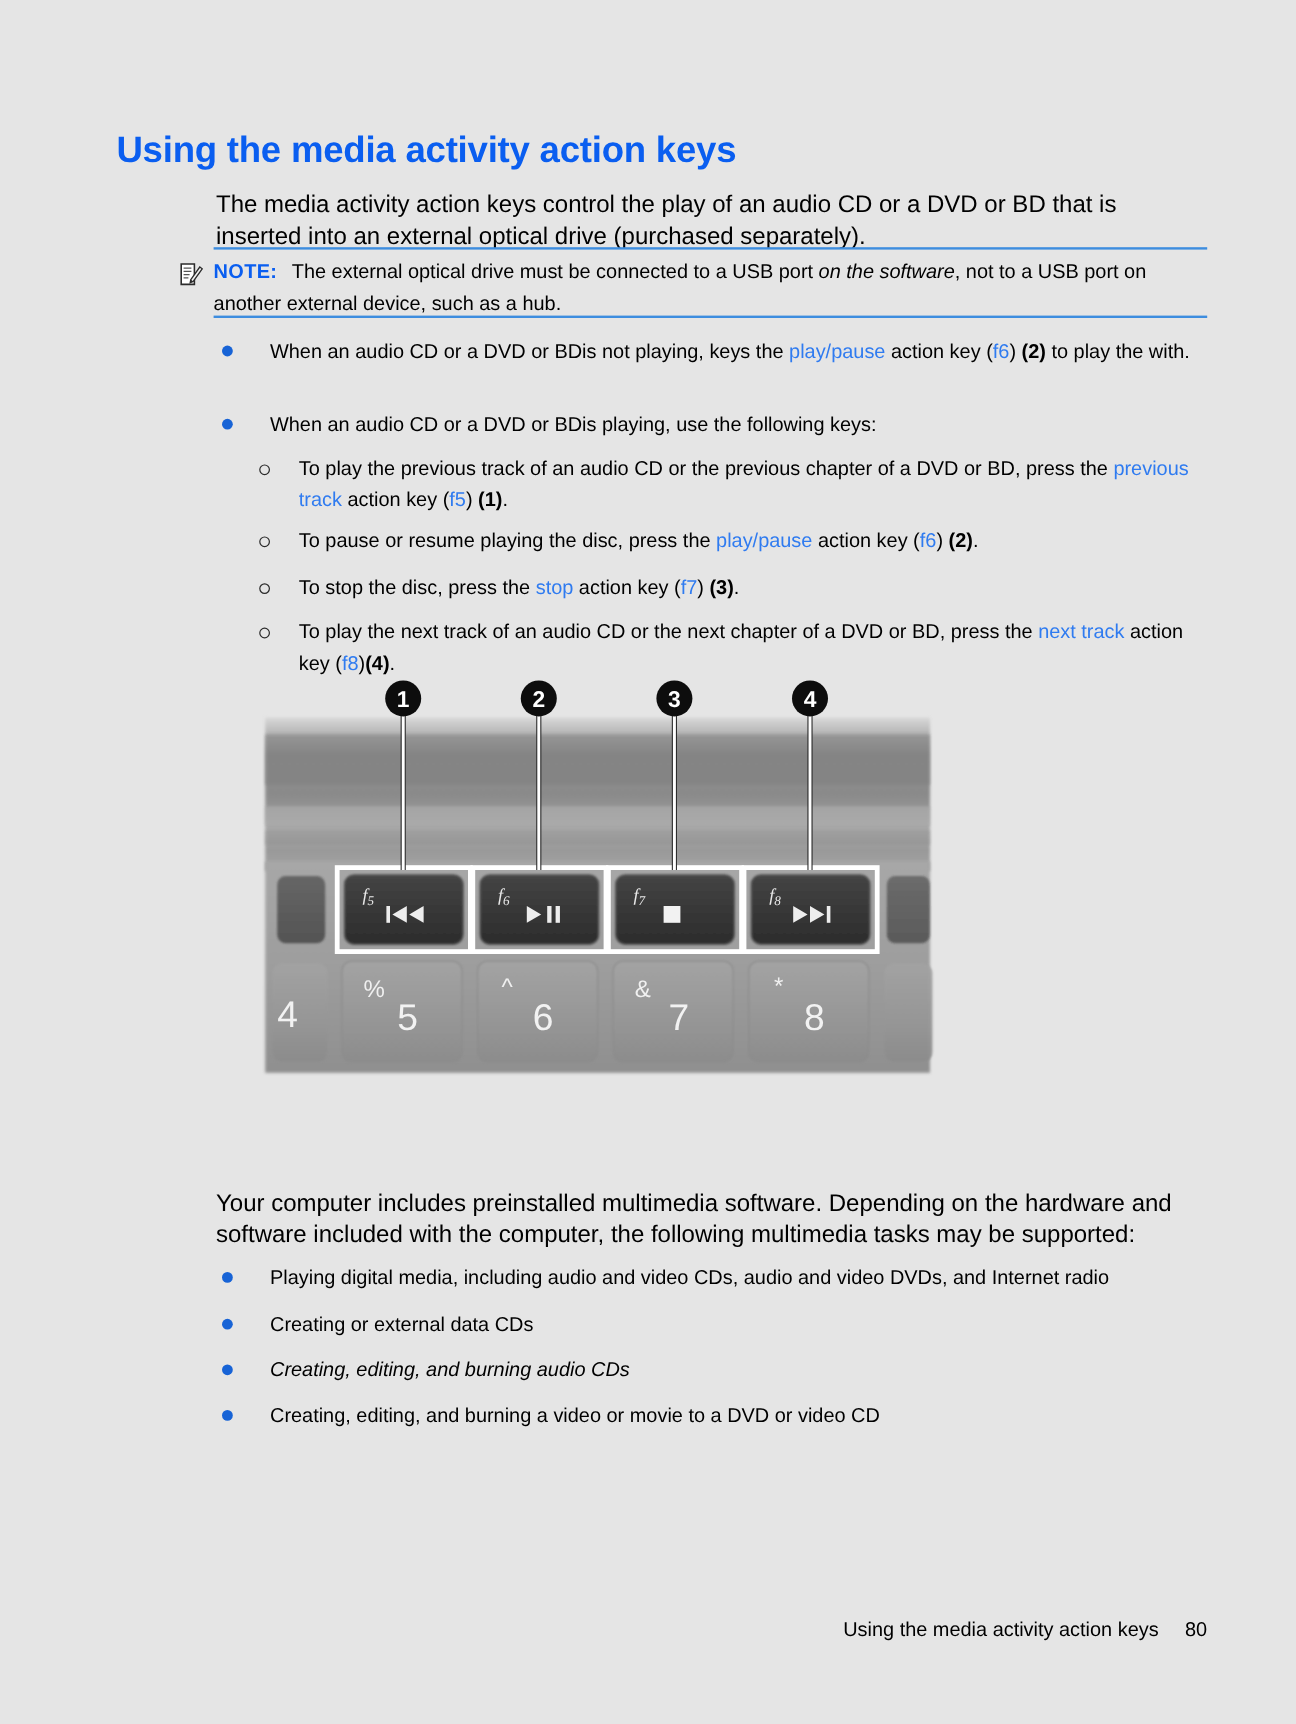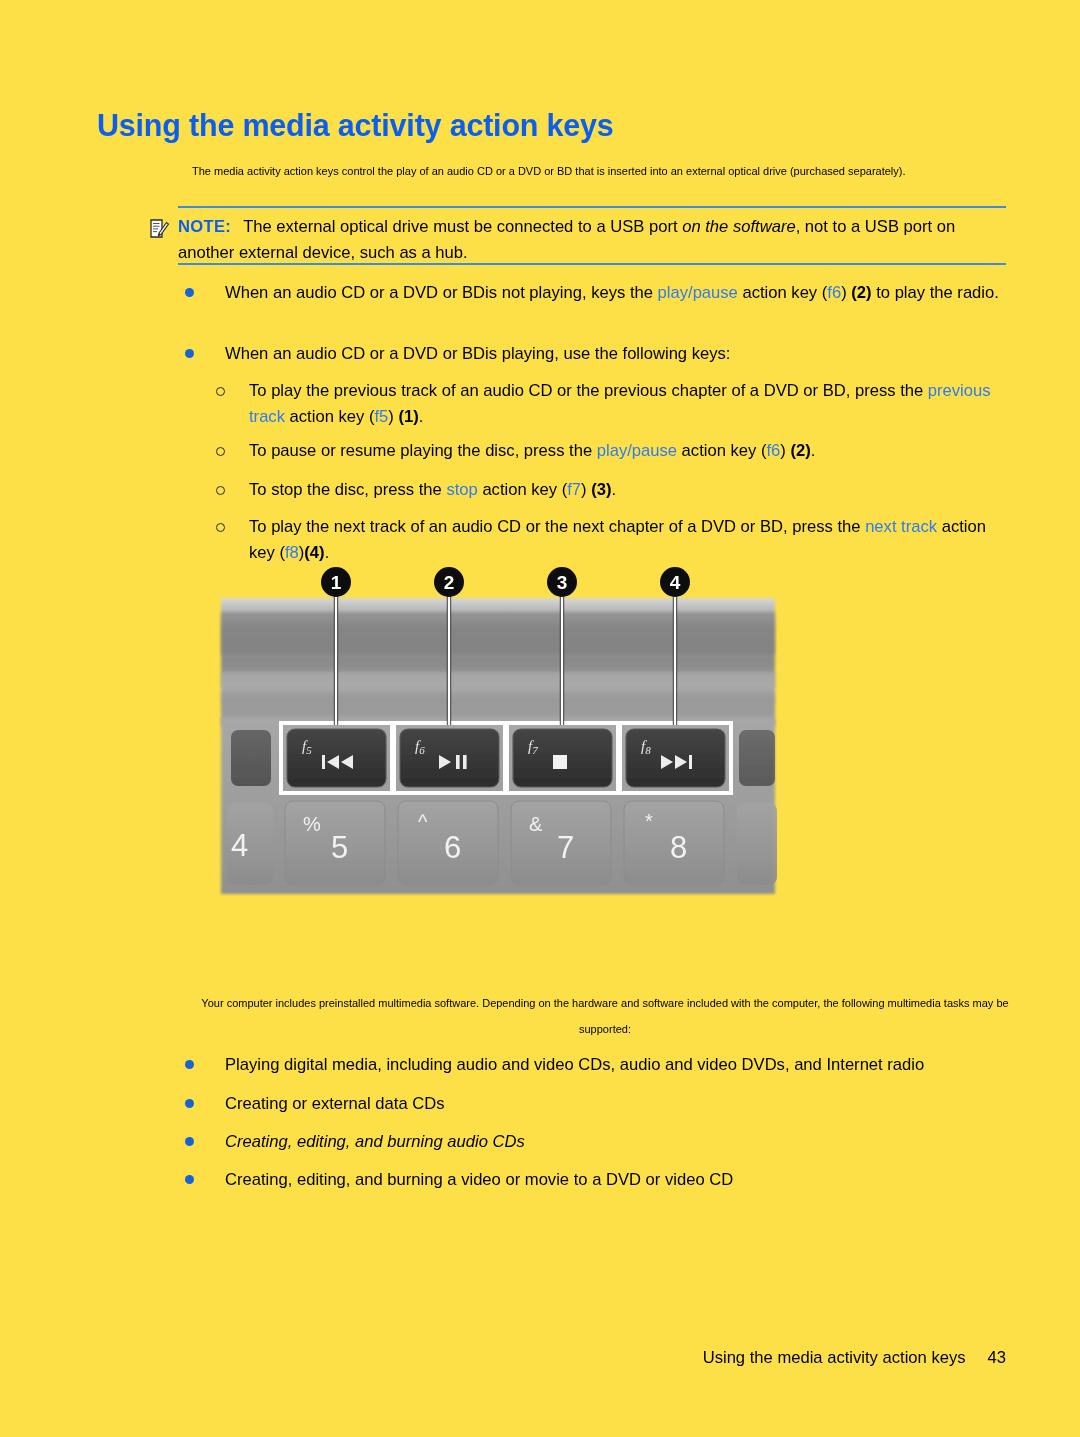--- a/index.html
+++ b/index.html
@@ -14,49 +14,48 @@
     position: relative;
     font-family: "Liberation Sans", sans-serif;
     color: #000000;
     overflow: hidden;
   }
 
   .page {
     position: relative;
     width: 1080px;
     height: 1437px;
-    background: #fde047;
+    background: #e5e5e5;
   }
 
   
   .h1 {
     position: absolute;
     left: 97px;
     font-weight: bold;
     color: #0a5ef0;
     font-size: 30.5px;
     letter-spacing: -0.2px;
     white-space: nowrap;
   }
   #heading-media { top: 108px; }
   #heading-multimedia { top: 941px; font-size: 30.5px; }
 
   
   .para {
     position: absolute;
     left: 180px;
     width: 826px;
-    font-size: 11px;
+    font-size: 20px;
     line-height: 25.5px;
     color: #000;
     text-align: left;
-    margin-left: 12px;
   }
   #intro-para { top: 159px; }
-  #multimedia-para { top: 991px; text-align: center; }
+  #multimedia-para { top: 991px; }
 
   
   .note-block {
     position: absolute;
     left: 148px;
     top: 206px;
     width: 858px;
   }
   .note-rule {
     position: absolute;
@@ -179,21 +178,21 @@
       </svg>
     </span>
     <div class="note-body">
       <span class="note-label">NOTE:</span><span class="note-gap"></span><span>The external optical drive must be connected to a USB port </span><span class="ital">on the software</span><span>, not to a USB port on another external device, such as a hub.</span>
     </div>
   </div>
 
   <div id="media-bullets">
       <div class="bullet-item lvl1" style="top: 280px;">
         <span class="marker"></span>
-        <span class="txt"><span>When an audio CD or a DVD or BDis not playing, keys the </span><span class="blue">play/pause</span><span> action key (</span><span class="blue">f6</span><span>) </span><span class="bold">(2)</span><span> to play the radio.</span></span>
+        <span class="txt"><span>When an audio CD or a DVD or BDis not playing, keys the </span><span class="blue">play/pause</span><span> action key (</span><span class="blue">f6</span><span>) </span><span class="bold">(2)</span><span> to play the with.</span></span>
       </div>
       <div class="bullet-item lvl1" style="top: 341px;">
         <span class="marker"></span>
         <span class="txt"><span>When an audio CD or a DVD or BDis playing, use the following keys:</span></span>
       </div>
       <div class="bullet-item lvl2" style="top: 378px;">
         <span class="marker hollow"></span>
         <span class="txt"><span>To play the previous track of an audio CD or the previous chapter of a DVD or BD, press the </span><span class="blue">previous track</span><span> action key (</span><span class="blue">f5</span><span>) </span><span class="bold">(1)</span><span>.</span></span>
       </div>
       <div class="bullet-item lvl2" style="top: 438px;">
@@ -393,16 +392,16 @@
         <span class="marker"></span>
         <span class="txt">Creating, editing, and burning audio CDs</span>
       </div>
       <div class="bullet-item lvl1" style="top: 1167px;">
         <span class="marker"></span>
         <span class="txt">Creating, editing, and burning a video or movie to a DVD or video CD</span>
       </div>
     </div>
 
   <div class="footer">
-    <span>Using the media activity action keys</span><span class="pg">43</span>
+    <span>Using the media activity action keys</span><span class="pg">80</span>
   </div>
 
 </div>
 
 </body></html>

